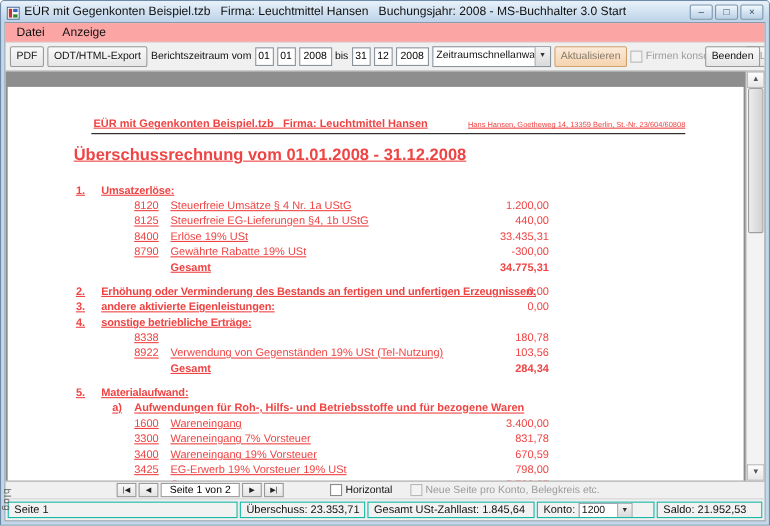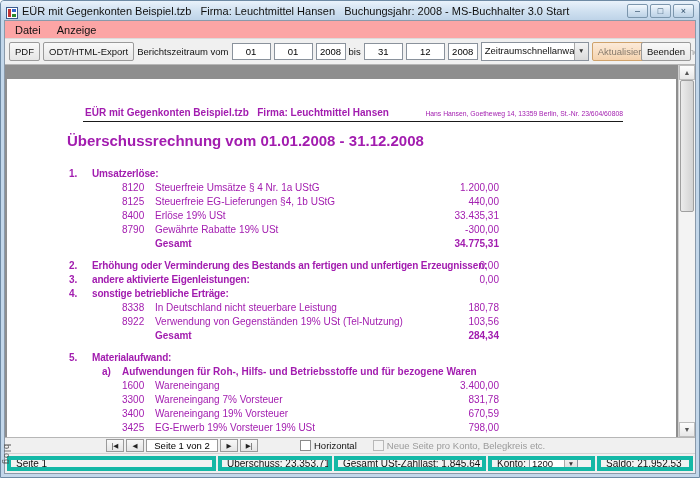--- a/index.html
+++ b/index.html
@@ -28,34 +28,34 @@
   .toolbar{height:26px;position:relative;display:flex;align-items:center;gap:3px;
            padding:0 54px 0 4px;font-size:9.5px;background:#f0f0f0;border-bottom:1px solid #b6b6b6;
            white-space:nowrap;overflow:hidden;}
   .tb-btn{flex:none;height:19px;padding:2px 5px;font:inherit;color:#111;border:1px solid #9a9a9a;
           border-radius:2px;background:linear-gradient(#f9f9f9,#e6e6e6);line-height:1;}
   .tb-btn.warm{background:linear-gradient(#fcead9,#f5d3ae);border-color:#cfa26b;color:#85796b;}
   .tb-btn.gray-text{color:#9b9b9b;}
   .tb-label{flex:none;color:#111;}
   .tb-input{flex:none;height:17px;border:1px solid #8a929c;background:#fff;font:inherit;
             padding:0;text-align:center;}
-  .w17{width:39px;text-align:center;} .w30{width:30px;}
+  .w17{width:17px;text-align:center;} .w30{width:30px;}
   .combo{flex:none;display:inline-flex;height:19px;border:1px solid #8a929c;background:#fff;align-items:stretch;}
   .combo-text{width:92px;padding:0 3px;line-height:16px;overflow:hidden;white-space:nowrap;color:#111;}
   .combo-btn{width:14px;border-left:1px solid #a8a8a8;background:linear-gradient(#f4f4f4,#dadada);
              font-size:6.5px;line-height:16px;text-align:center;color:#333;}
   .cb-group{flex:none;display:inline-flex;align-items:center;gap:3px;color:#111;}
   .cb-box{width:11px;height:11px;border:1px solid #8a8a8a;background:#fff;flex:none;}
   .disabled{color:#9b9b9b;}
   .disabled .cb-box{border-color:#b8b8b8;background:#f3f3f3;}
   .quit{position:absolute;right:4px;top:3px;}
 
   
   .docwrap{flex:1;position:relative;background:#8e8e8e;overflow:hidden;}
-  .page{position:absolute;left:2px;right:19px;top:14px;bottom:0;background:#fff;color:#a21caf;overflow:hidden;}
+  .page{position:absolute;left:2px;right:19px;top:14px;bottom:0;background:#fff;color:#ef4444;overflow:hidden;text-decoration:underline;}
   .page-header{display:flex;align-items:baseline;margin:28px 53px 0 78px;}
   .ph-left{font-size:10px;font-weight:bold;white-space:pre;}
   .ph-right{margin-left:auto;font-size:6.8px;white-space:nowrap;}
   .header-rule{border-top:1px solid #1a1a1a;margin:3px 53px 0 76px;}
   .report-title{font-size:15px;font-weight:bold;margin:10px 0 18px 60px;}
   .rows{margin-left:62px;width:430px;font-size:10px;}
   .rrow{position:relative;display:flex;line-height:14px;white-space:nowrap;}
   .rrow.total{margin-bottom:8px;}
   .c-num{width:23px;flex:none;font-weight:bold;}
   .c-ind53{width:53px;flex:none;} .c-ind86{width:86px;flex:none;} .c-ind33{width:33px;flex:none;}
@@ -78,21 +78,21 @@
            gap:2px;padding-left:101px;font-size:9.5px;white-space:nowrap;}
   .nav-btn{flex:none;width:18px;height:13px;padding:0;font-family:inherit;font-size:6.5px;line-height:10px;
            color:#222;border:1px solid #9a9a9a;background:linear-gradient(#f8f8f8,#e5e5e5);}
   .page-field{flex:none;width:72px;height:13px;line-height:11px;background:#fff;border:1px solid #9a9a9a;
               text-align:center;font-size:9.5px;}
   .ml40{margin-left:40px;} .ml14{margin-left:14px;}
 
   
   .statusbar{height:20px;background:#f0f0f0;border-top:1px solid #d5d5d5;display:flex;gap:2px;
              padding:2px;font-size:10px;}
-  .seg{border:4px solid #14b8a6;background:#f2f2f2;display:inline-flex;align-items:center;
+  .seg{border:1px solid #14b8a6;background:#f2f2f2;display:inline-flex;align-items:center;
        padding:0 5px;white-space:nowrap;overflow:hidden;color:#111;}
   .seg1{flex:1;}
   .w-surplus{width:114px;} .w-vat{width:152px;} .w-konto{width:107px;gap:3px;padding-right:18px;} .w-saldo{width:96px;}
   .konto-combo{height:14px;}
   .konto-combo .combo-text{width:34px;line-height:12px;font-size:9.5px;padding:0 2px;}
   .konto-combo .combo-btn{width:13px;line-height:12px;}
 
   .watermark{position:absolute;left:1px;bottom:12px;writing-mode:vertical-lr;font-size:9px;color:#555;
              letter-spacing:1px;}
 </style>
@@ -201,21 +201,20 @@
               <span class="c-label b">andere aktivierte Eigenleistungen:</span>
               <span class="c-val">0,00</span>
             </div>
             <div class="rrow section">
               <span class="c-num">4.</span>
               <span class="c-label b">sonstige betriebliche Erträge:</span>
             </div>
             <div class="rrow account">
               <span class="c-ind53"></span>
               <span class="c-acct">8338</span>
-              <span class="c-label">In Deutschland nicht steuerbare Leistung</span>
               <span class="c-val">180,78</span>
             </div>
             <div class="rrow account">
               <span class="c-ind53"></span>
               <span class="c-acct">8922</span>
               <span class="c-label">Verwendung von Gegenständen 19% USt (Tel-Nutzung)</span>
               <span class="c-val">103,56</span>
             </div>
             <div class="rrow total">
               <span class="c-ind86"></span>

